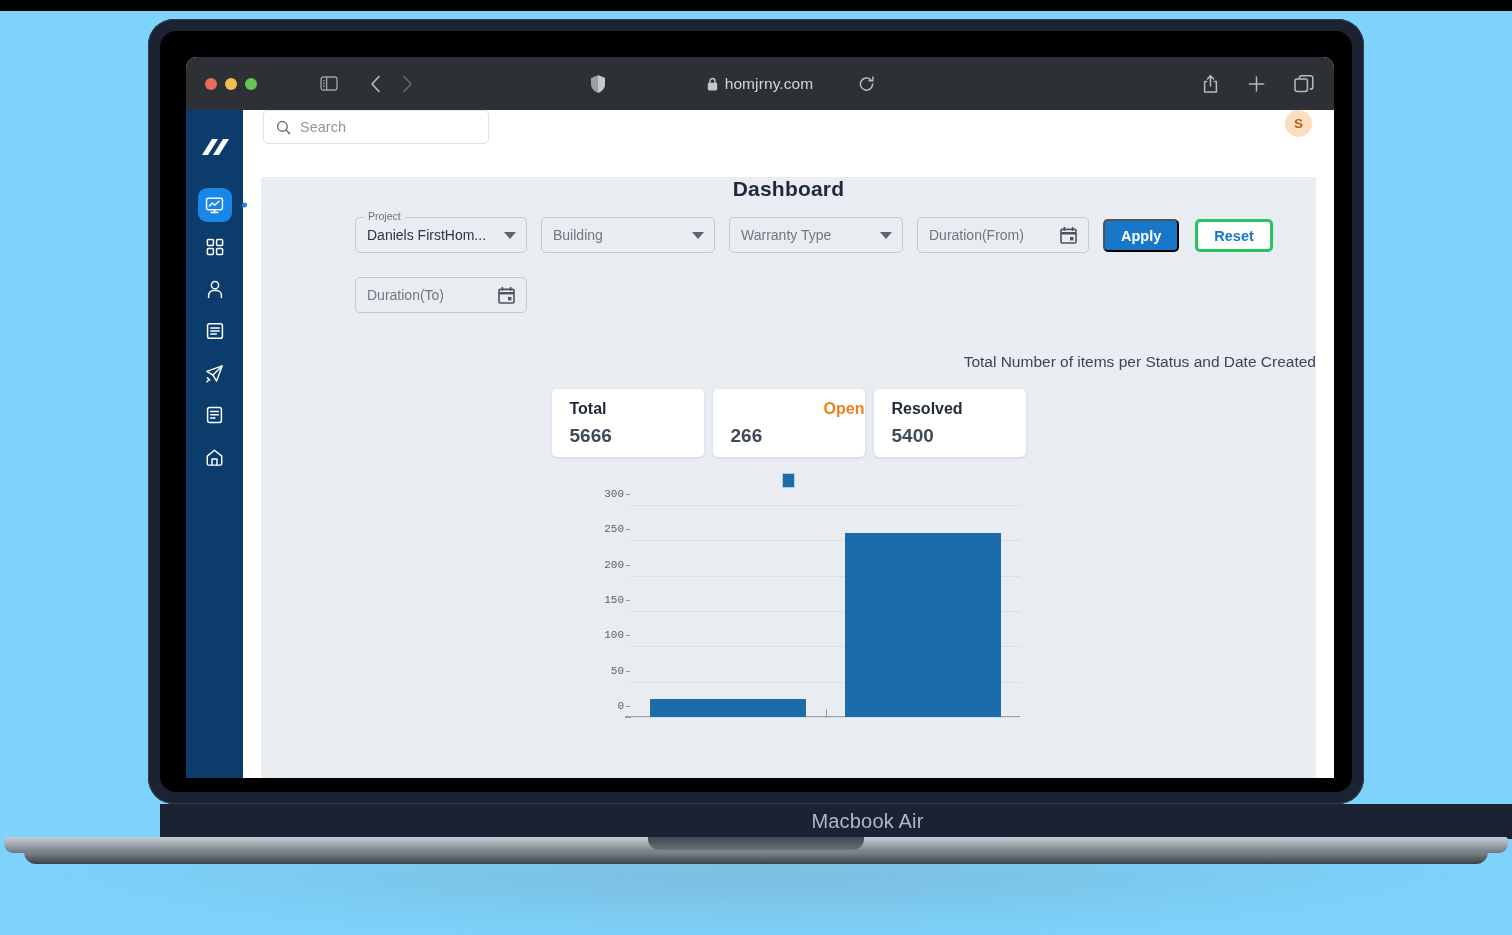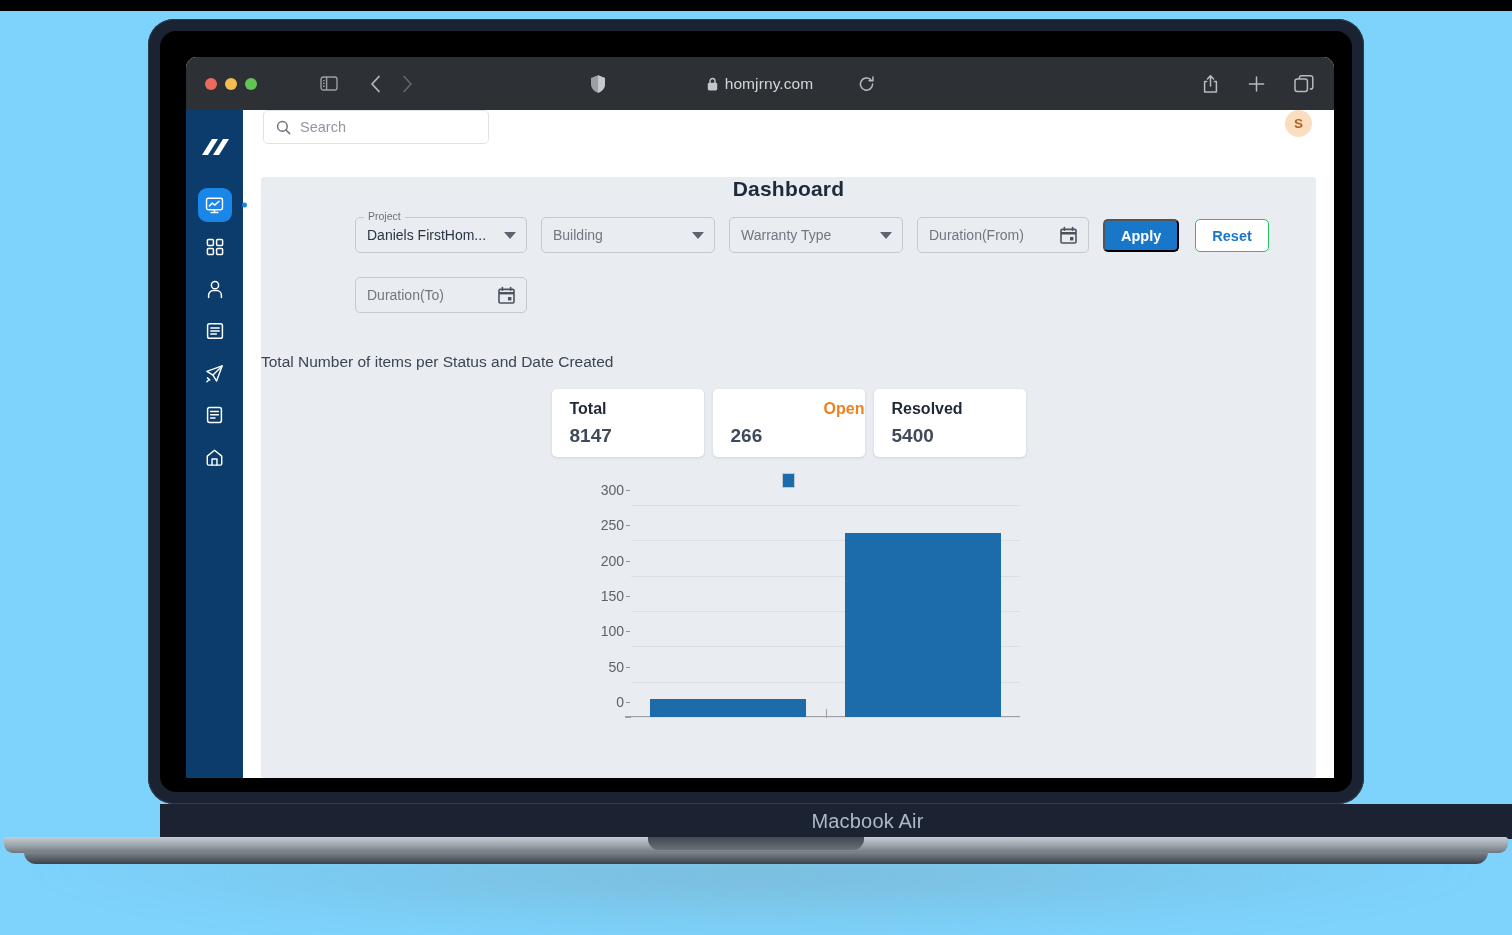--- a/index.html
+++ b/index.html
@@ -153,24 +153,24 @@
   .field-value { font-size: 14px; color: #2b3442; white-space: nowrap; overflow: hidden; text-overflow: ellipsis; }
   .field-ph { font-size: 14px; color: #707781; }
   .field-ic { margin-left: auto; display: flex; align-items: center; color: #5b6270; }
   .caret { width: 0; height: 0; border-left: 6px solid transparent; border-right: 6px solid transparent; border-top: 7px solid #5b6270; }
   .btn {
     height: 33px; border-radius: 5px; font-size: 14.5px; font-weight: 600;
     display: flex; align-items: center; justify-content: center; cursor: pointer;
     padding: 0 16px; margin-top: 2px;
   }
   .btn-apply { background: #1877c9; color: #fff; }
-  .btn-reset { background: #fff; color: #1877c9; border: 1px solid #22c55e; margin-left: 2px; }
+  .btn-reset { background: #fff; color: #1877c9; border: 3px solid #22c55e; margin-left: 2px; }
 
   .section-sub {
-    text-align: left; color: #3b4553; font-size: 15.5px; margin: 40px 0 18px 0;
+    text-align: right; color: #3b4553; font-size: 15.5px; margin: 40px 0 18px 0;
   }
   .cards { display: flex; justify-content: center; gap: 9px; }
   .card {
     width: 152px; height: 68px; background: #fff; border-radius: 5px;
     box-shadow: 0 1px 3px rgba(20,40,70,.13);
     padding: 11px 0 0 18px;
   }
   .card-label { font-size: 16px; font-weight: 700; color: #1f2835; }
   .card-label.open { color: #f08020; text-align: right; }
   .card-value { font-size: 19px; font-weight: 700; color: #3f4a5a; margin-top: 7px; }
@@ -183,21 +183,21 @@
     position: relative; margin: 8px 0 0 0; height: 230px;
     padding-left: 26px;
   }
   .plot {
     position: absolute; left: 370px; right: 296px; top: 10px; bottom: 8px;
   }
   .gridline { position: absolute; left: 0; right: 0; height: 1px; background: #dbe0e6; }
   .axis-base { position: absolute; left: -6px; right: 0; bottom: 0; height: 2px; background: #9aa1a9; }
   .ytick {
     position: absolute; right: calc(100% + 7px); transform: translateY(-50%);
-    font-size: 14px; color: #5a626c; white-space: nowrap;
+    font-size: 11px; color: #5a626c; white-space: nowrap; font-family: Liberation Mono, monospace;
   }
   .ytick::after {
     content: ""; position: absolute; left: calc(100% + 2px); top: 50%;
     width: 4px; height: 1px; background: #8d949c;
   }
   .bar { position: absolute; bottom: 1px; background: #1c6cab; }
   .xsep { position: absolute; bottom: 0; width: 1px; background: #9aa1a9; height: 9px; }
 </style>
 </head>
 <body>
@@ -423,21 +423,21 @@
                     <rect x="11" y="11" width="3.4" height="3.4" fill="#4d535c" stroke="none"></rect>
                   </svg>
                 </span>
               </div>
             </div>
 
             <div class="section-sub">Total Number of items per Status and Date Created</div>
             <div class="cards">
               <div class="card">
                 <div class="card-label">Total</div>
-                <div class="card-value">8147</div>
+                <div class="card-value">5666</div>
               </div>
               <div class="card">
                 <div class="card-label open">Open</div>
                 <div class="card-value">266</div>
               </div>
               <div class="card">
                 <div class="card-label">Resolved</div>
                 <div class="card-value">5400</div>
               </div>
             </div>

